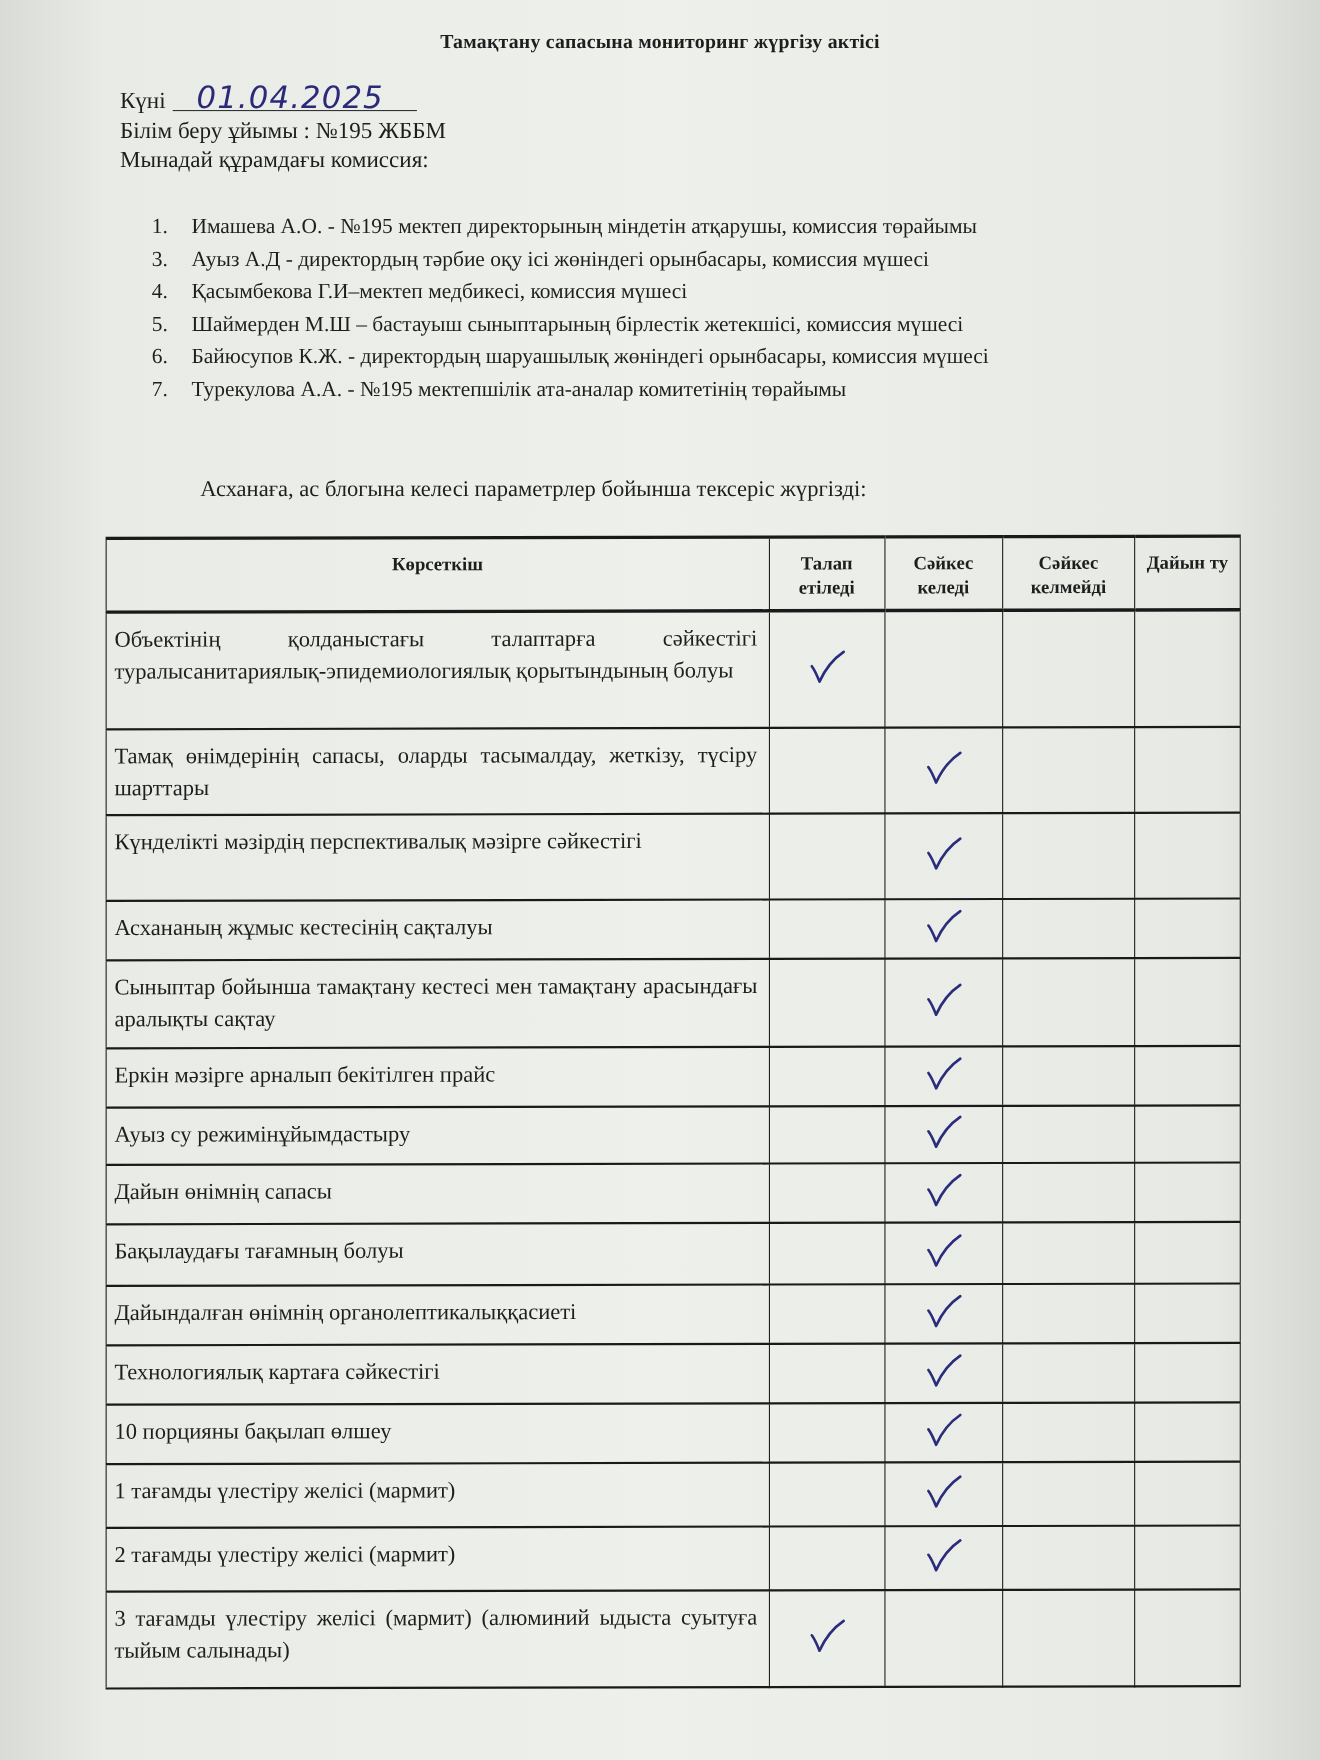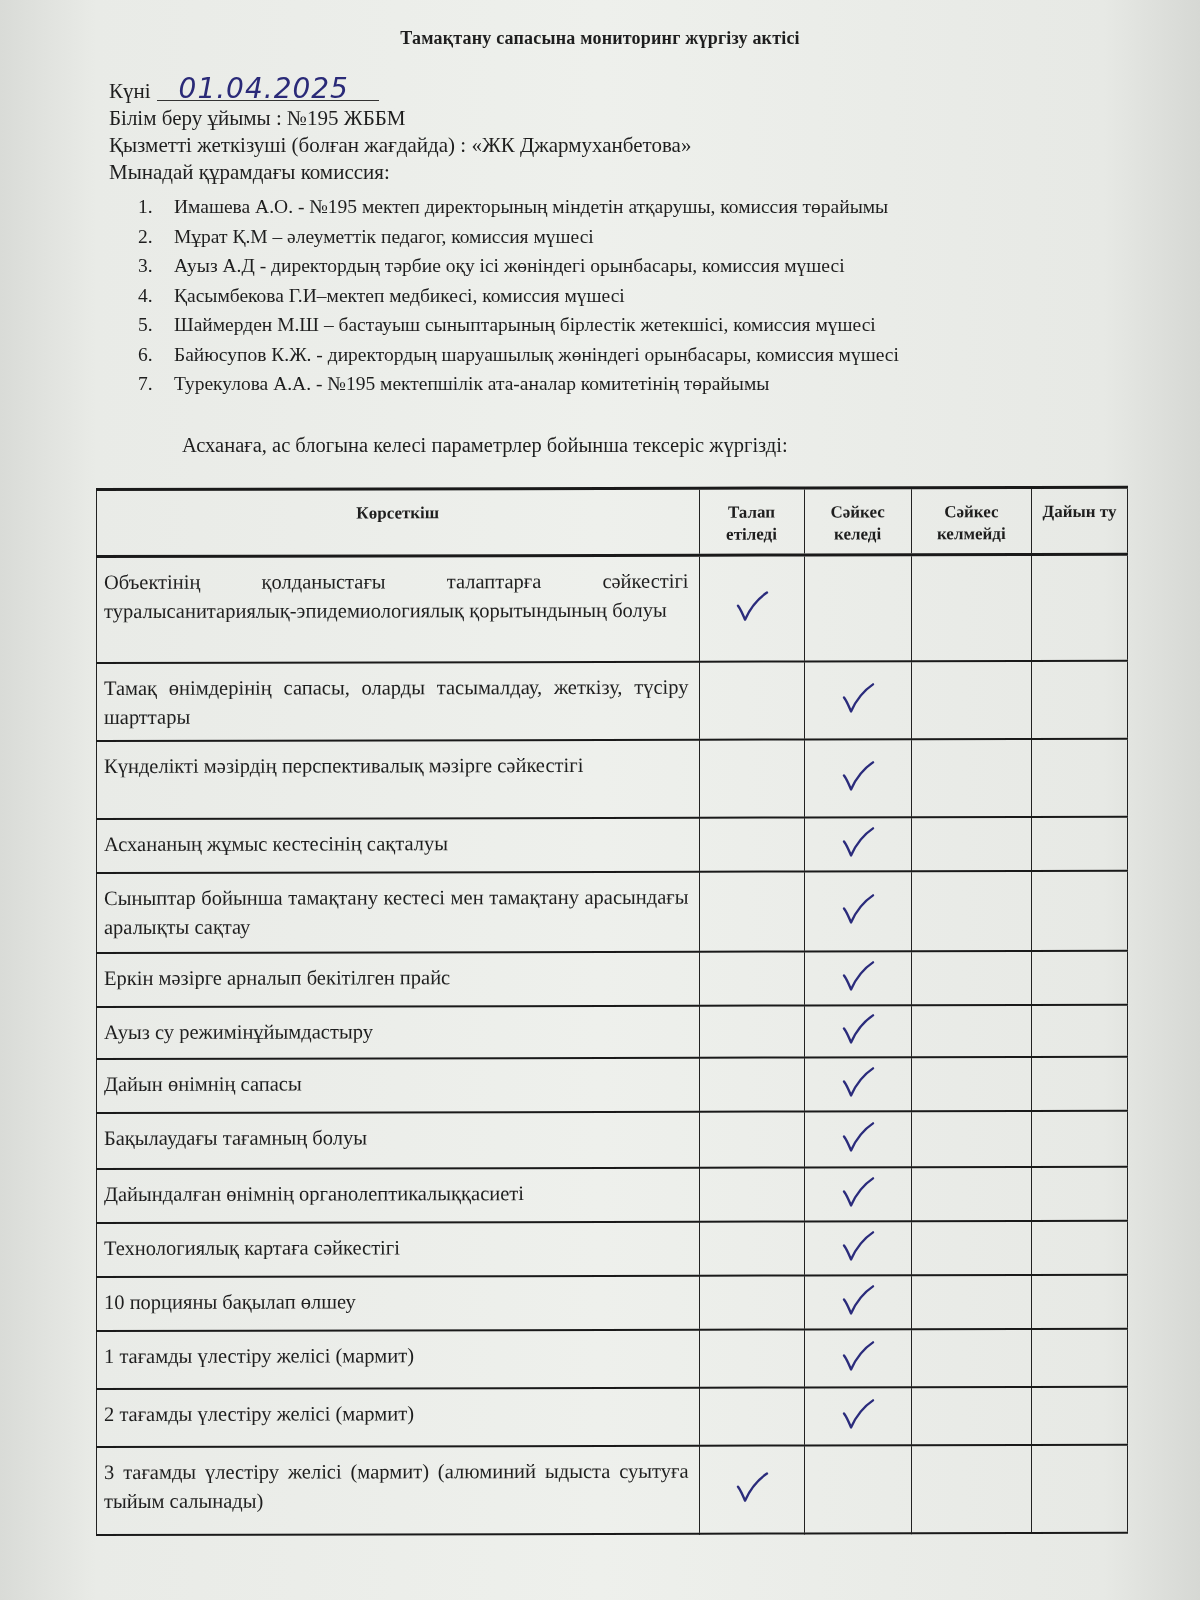--- a/index.html
+++ b/index.html
@@ -129,30 +129,25 @@
   <div class="title">Тамақтану сапасына мониторинг жүргізу актісі</div>
 
   <div class="meta">
     <div class="row">
       <span>Күні</span><span class="date-line">01.04.2025</span>
     </div>
     <div class="row">
       <span>Білім беру ұйымы :</span>
       <span>№195 ЖББМ</span>
     </div>
-    <div class="row">
-      <span>Қызметті жеткізуші (болған жағдайда) :</span>
-      <span>«ЖК Джармуханбетова»</span>
-    </div>
     <div class="row">Мынадай құрамдағы комиссия:</div>
   </div>
 
   <ol class="members" id="members">
       <li><span class="num">1.</span><span>Имашева А.О. - №195 мектеп директорының міндетін атқарушы, комиссия төрайымы</span></li>
-      <li><span class="num">2.</span><span>Мұрат Қ.М – әлеуметтік педагог, комиссия мүшесі</span></li>
       <li><span class="num">3.</span><span>Ауыз А.Д - директордың тәрбие оқу ісі жөніндегі орынбасары, комиссия мүшесі</span></li>
       <li><span class="num">4.</span><span>Қасымбекова Г.И–мектеп  медбикесі,  комиссия мүшесі</span></li>
       <li><span class="num">5.</span><span>Шаймерден М.Ш – бастауыш сыныптарының бірлестік жетекшісі, комиссия мүшесі</span></li>
       <li><span class="num">6.</span><span>Байюсупов К.Ж. - директордың шаруашылық жөніндегі орынбасары, комиссия мүшесі</span></li>
       <li><span class="num">7.</span><span>Турекулова А.А. - №195 мектепшілік ата-аналар комитетінің төрайымы</span></li>
     </ol>
 
   <div class="intro">Асханаға, ас блогына келесі параметрлер бойынша тексеріс жүргізді:</div>
 
   <table class="checks">

